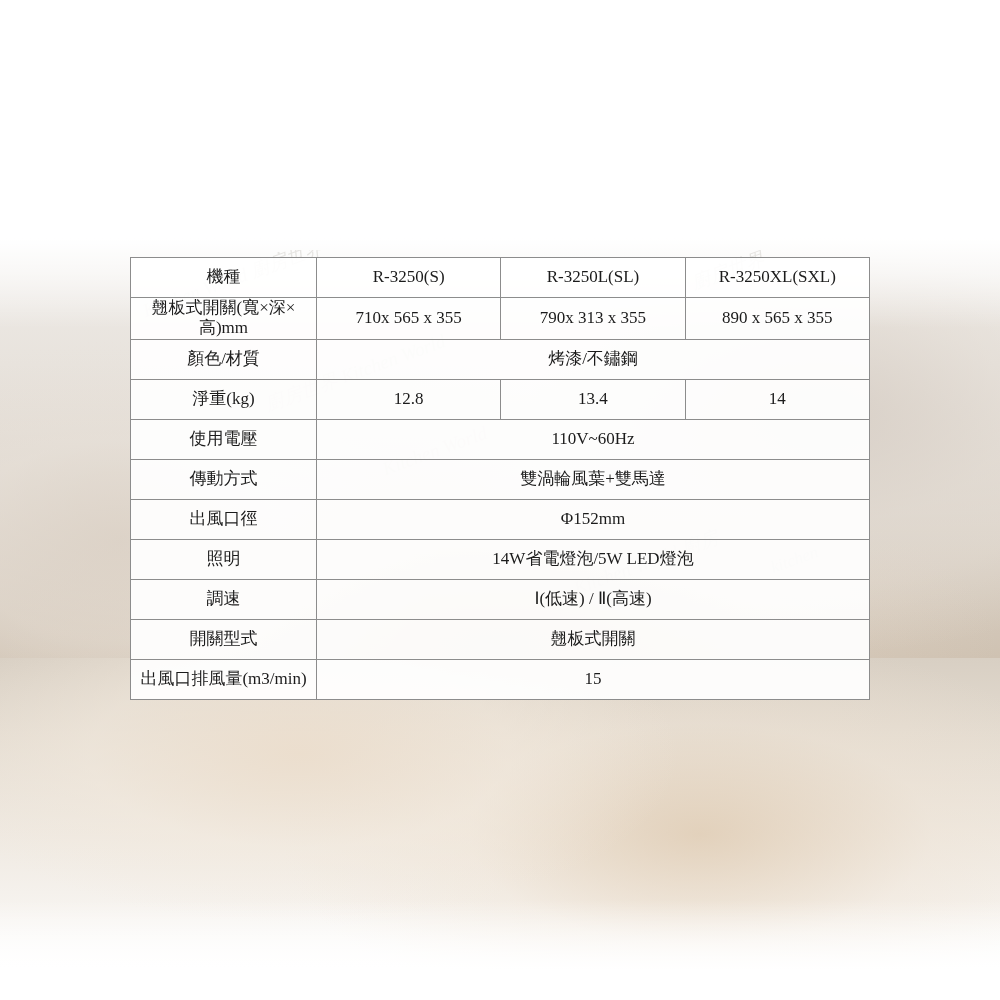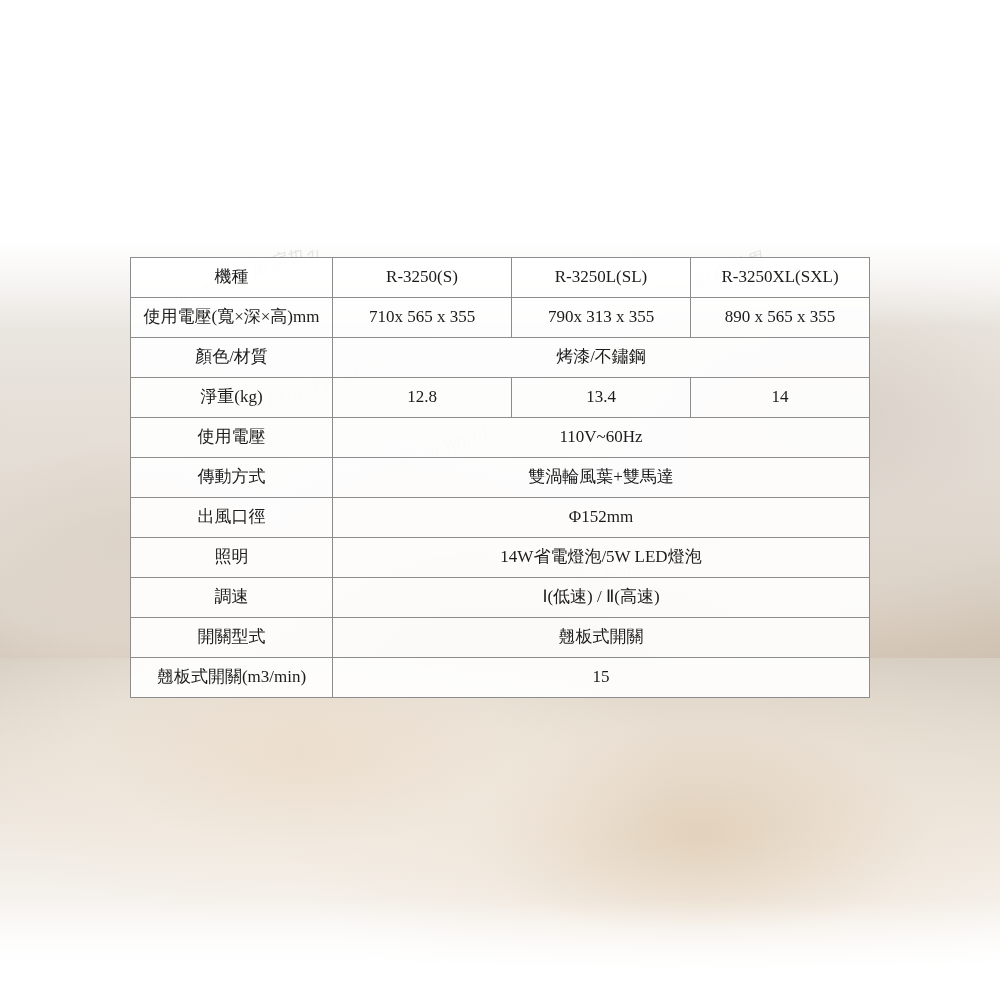--- a/index.html
+++ b/index.html
@@ -99,21 +99,21 @@
     table-layout: fixed;
   }
   table#spec-table td {
     border: 1px solid #8c8c8c;
     text-align: center;
     vertical-align: middle;
     height: 39px;
     color: #1b1b1b;
     font-family: "Liberation Serif", serif;
     font-size: 17px;
-    padding: 0 8px;
+    padding: 0 0;
     line-height: 1.2;
   }
   td.label {
     width: 185px;
     font-size: 17px;
   }
   td.label.small {
     font-size: 15px;
   }
   td.val {
@@ -153,21 +153,21 @@
   <div id="spec-wrap">
     <table id="spec-table">
       <tbody id="spec-body">
           <tr class="hdr">
             <td class="label">機種</td>
             <td class="val">R-3250(S)</td>
             <td class="val">R-3250L(SL)</td>
             <td class="val">R-3250XL(SXL)</td>
           </tr>
           <tr>
-            <td class="label small">使用電壓(寬×深×高)mm</td>
+            <td class="label small">翹板式開關(寬×深×高)mm</td>
             <td class="val">710x 565 x 355</td>
             <td class="val">790x 313 x 355</td>
             <td class="val">890 x 565 x 355</td>
           </tr>
           <tr class="wide">
             <td class="label">顏色/材質</td>
             <td class="val merged" colspan="3">烤漆/不鏽鋼</td>
           </tr>
           <tr>
             <td class="label">淨重(kg)</td>
@@ -193,20 +193,20 @@
           </tr>
           <tr class="wide">
             <td class="label">調速</td>
             <td class="val merged" colspan="3">Ⅰ(低速) / Ⅱ(高速)</td>
           </tr>
           <tr class="wide">
             <td class="label">開關型式</td>
             <td class="val merged" colspan="3">翹板式開關</td>
           </tr>
           <tr class="wide">
-            <td class="label small">翹板式開關(m3/min)</td>
+            <td class="label small">出風口排風量(m3/min)</td>
             <td class="val merged" colspan="3">15</td>
           </tr>
         </tbody>
     </table>
   </div>
 
 </div>
 
 </body></html>

